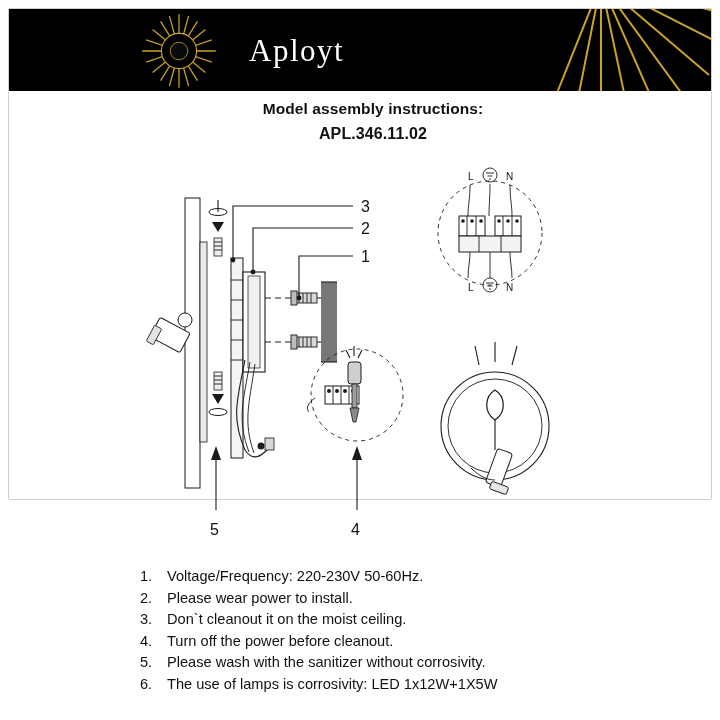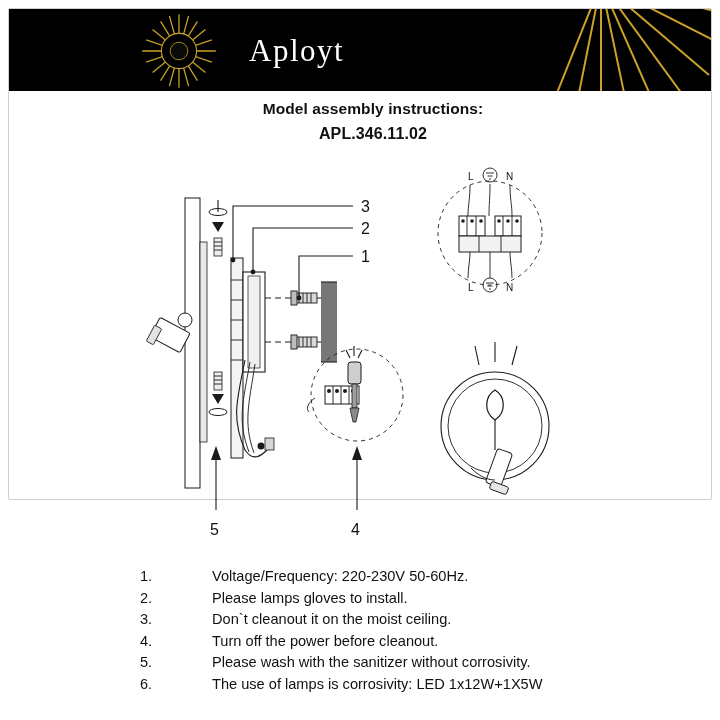--- a/index.html
+++ b/index.html
@@ -114,21 +114,20 @@
     font-size: 14.6px;
     color: #111;
   }
   .note-num {
     width: 27px;
     flex: none;
     text-align: left;
   }
   .note-text {
     flex: 1;
-    margin-left: 45px;
   }
 </style>
 </head>
 <body>
 
 <div class="page">
   <div class="page-frame"></div>
 
   <div class="banner">
 
@@ -382,21 +381,21 @@
     </svg>
   </div>
 
   <div class="notes">
     <div class="note-row">
       <span class="note-num">1.</span>
       <span class="note-text">Voltage/Frequency: 220-230V 50-60Hz.</span>
     </div>
     <div class="note-row">
       <span class="note-num">2.</span>
-      <span class="note-text">Please lamps gloves to install.</span>
+      <span class="note-text">Please wear power to install.</span>
     </div>
     <div class="note-row">
       <span class="note-num">3.</span>
       <span class="note-text">Don`t cleanout it on the moist ceiling.</span>
     </div>
     <div class="note-row">
       <span class="note-num">4.</span>
       <span class="note-text">Turn off the power before cleanout.</span>
     </div>
     <div class="note-row">

